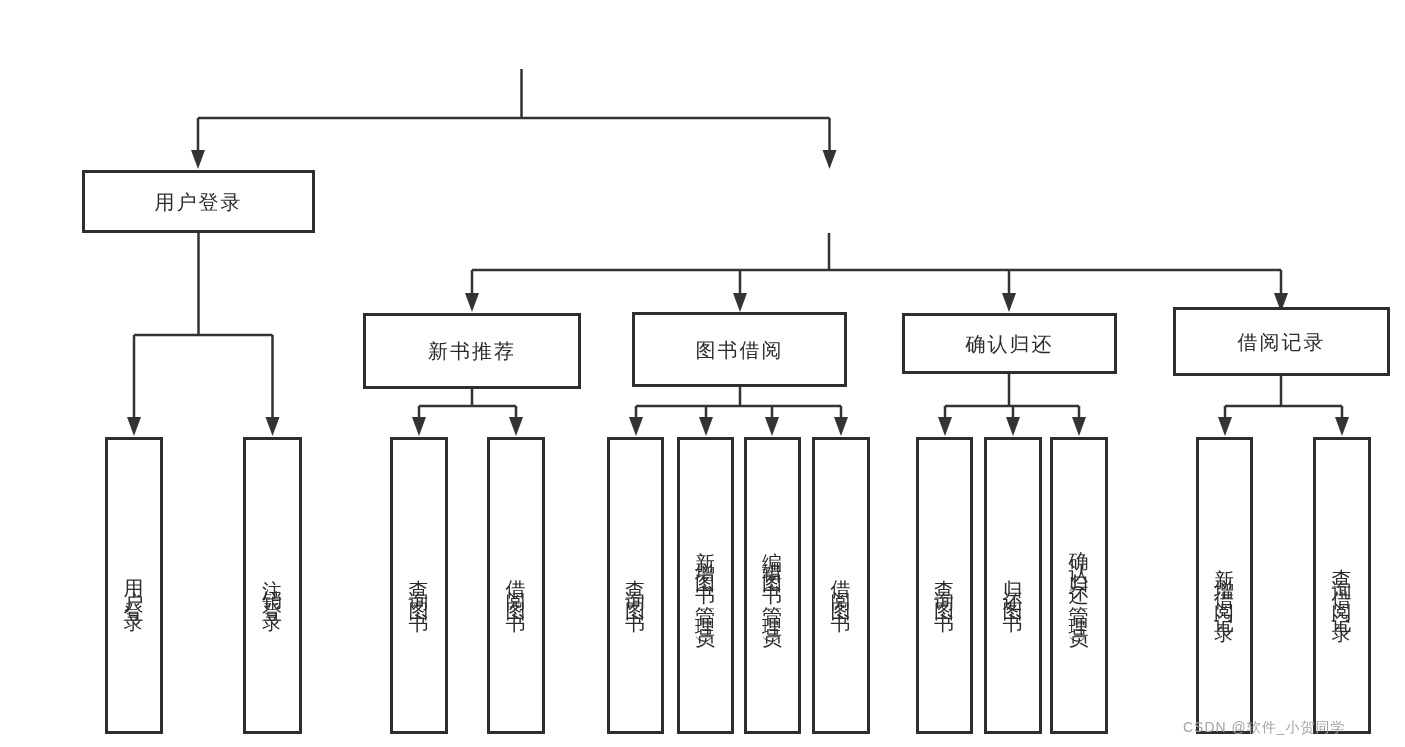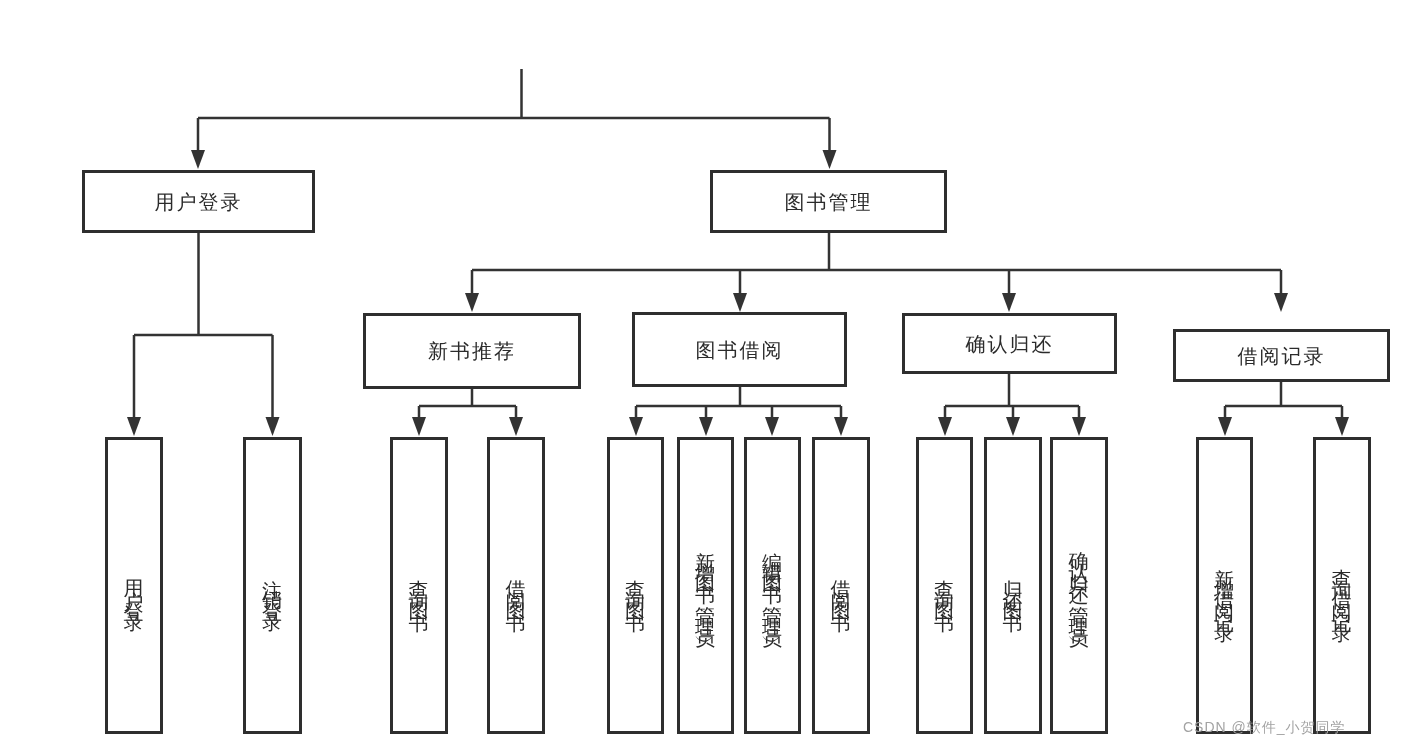--- a/index.html
+++ b/index.html
@@ -80,34 +80,31 @@
       <polygon points="1072,417 1086,417 1079,436"></polygon>
       <polygon points="1218,417 1232,417 1225,436"></polygon>
       <polygon points="1335,417 1349,417 1342,436"></polygon>
     </g>
   </svg>
 
 
   <div class="node h" style="left:82px;top:170px;width:233px;height:63px">
     <span>用户登录</span>
   </div>
-  <div class="node h" style="left:710px;top:170px;width:237px;height:63px">
-    <span>图书管理</span>
-  </div>
 
   <div class="node h" style="left:363px;top:313px;width:218px;height:76px">
     <span>新书推荐</span>
   </div>
   <div class="node h" style="left:632px;top:312px;width:215px;height:75px">
     <span>图书借阅</span>
   </div>
   <div class="node h" style="left:902px;top:313px;width:215px;height:61px">
     <span>确认归还</span>
   </div>
-  <div class="node h" style="left:1173px;top:329px;width:217px;height:53px">
+  <div class="node h" style="left:1173px;top:307px;width:217px;height:69px">
     <span>借阅记录</span>
   </div>
 
   <div class="node v" style="left:105px;top:437px;width:58px;height:297px">
     <span>用户登录</span>
   </div>
   <div class="node v" style="left:243px;top:437px;width:59px;height:297px">
     <span>注销登录</span>
   </div>
 

